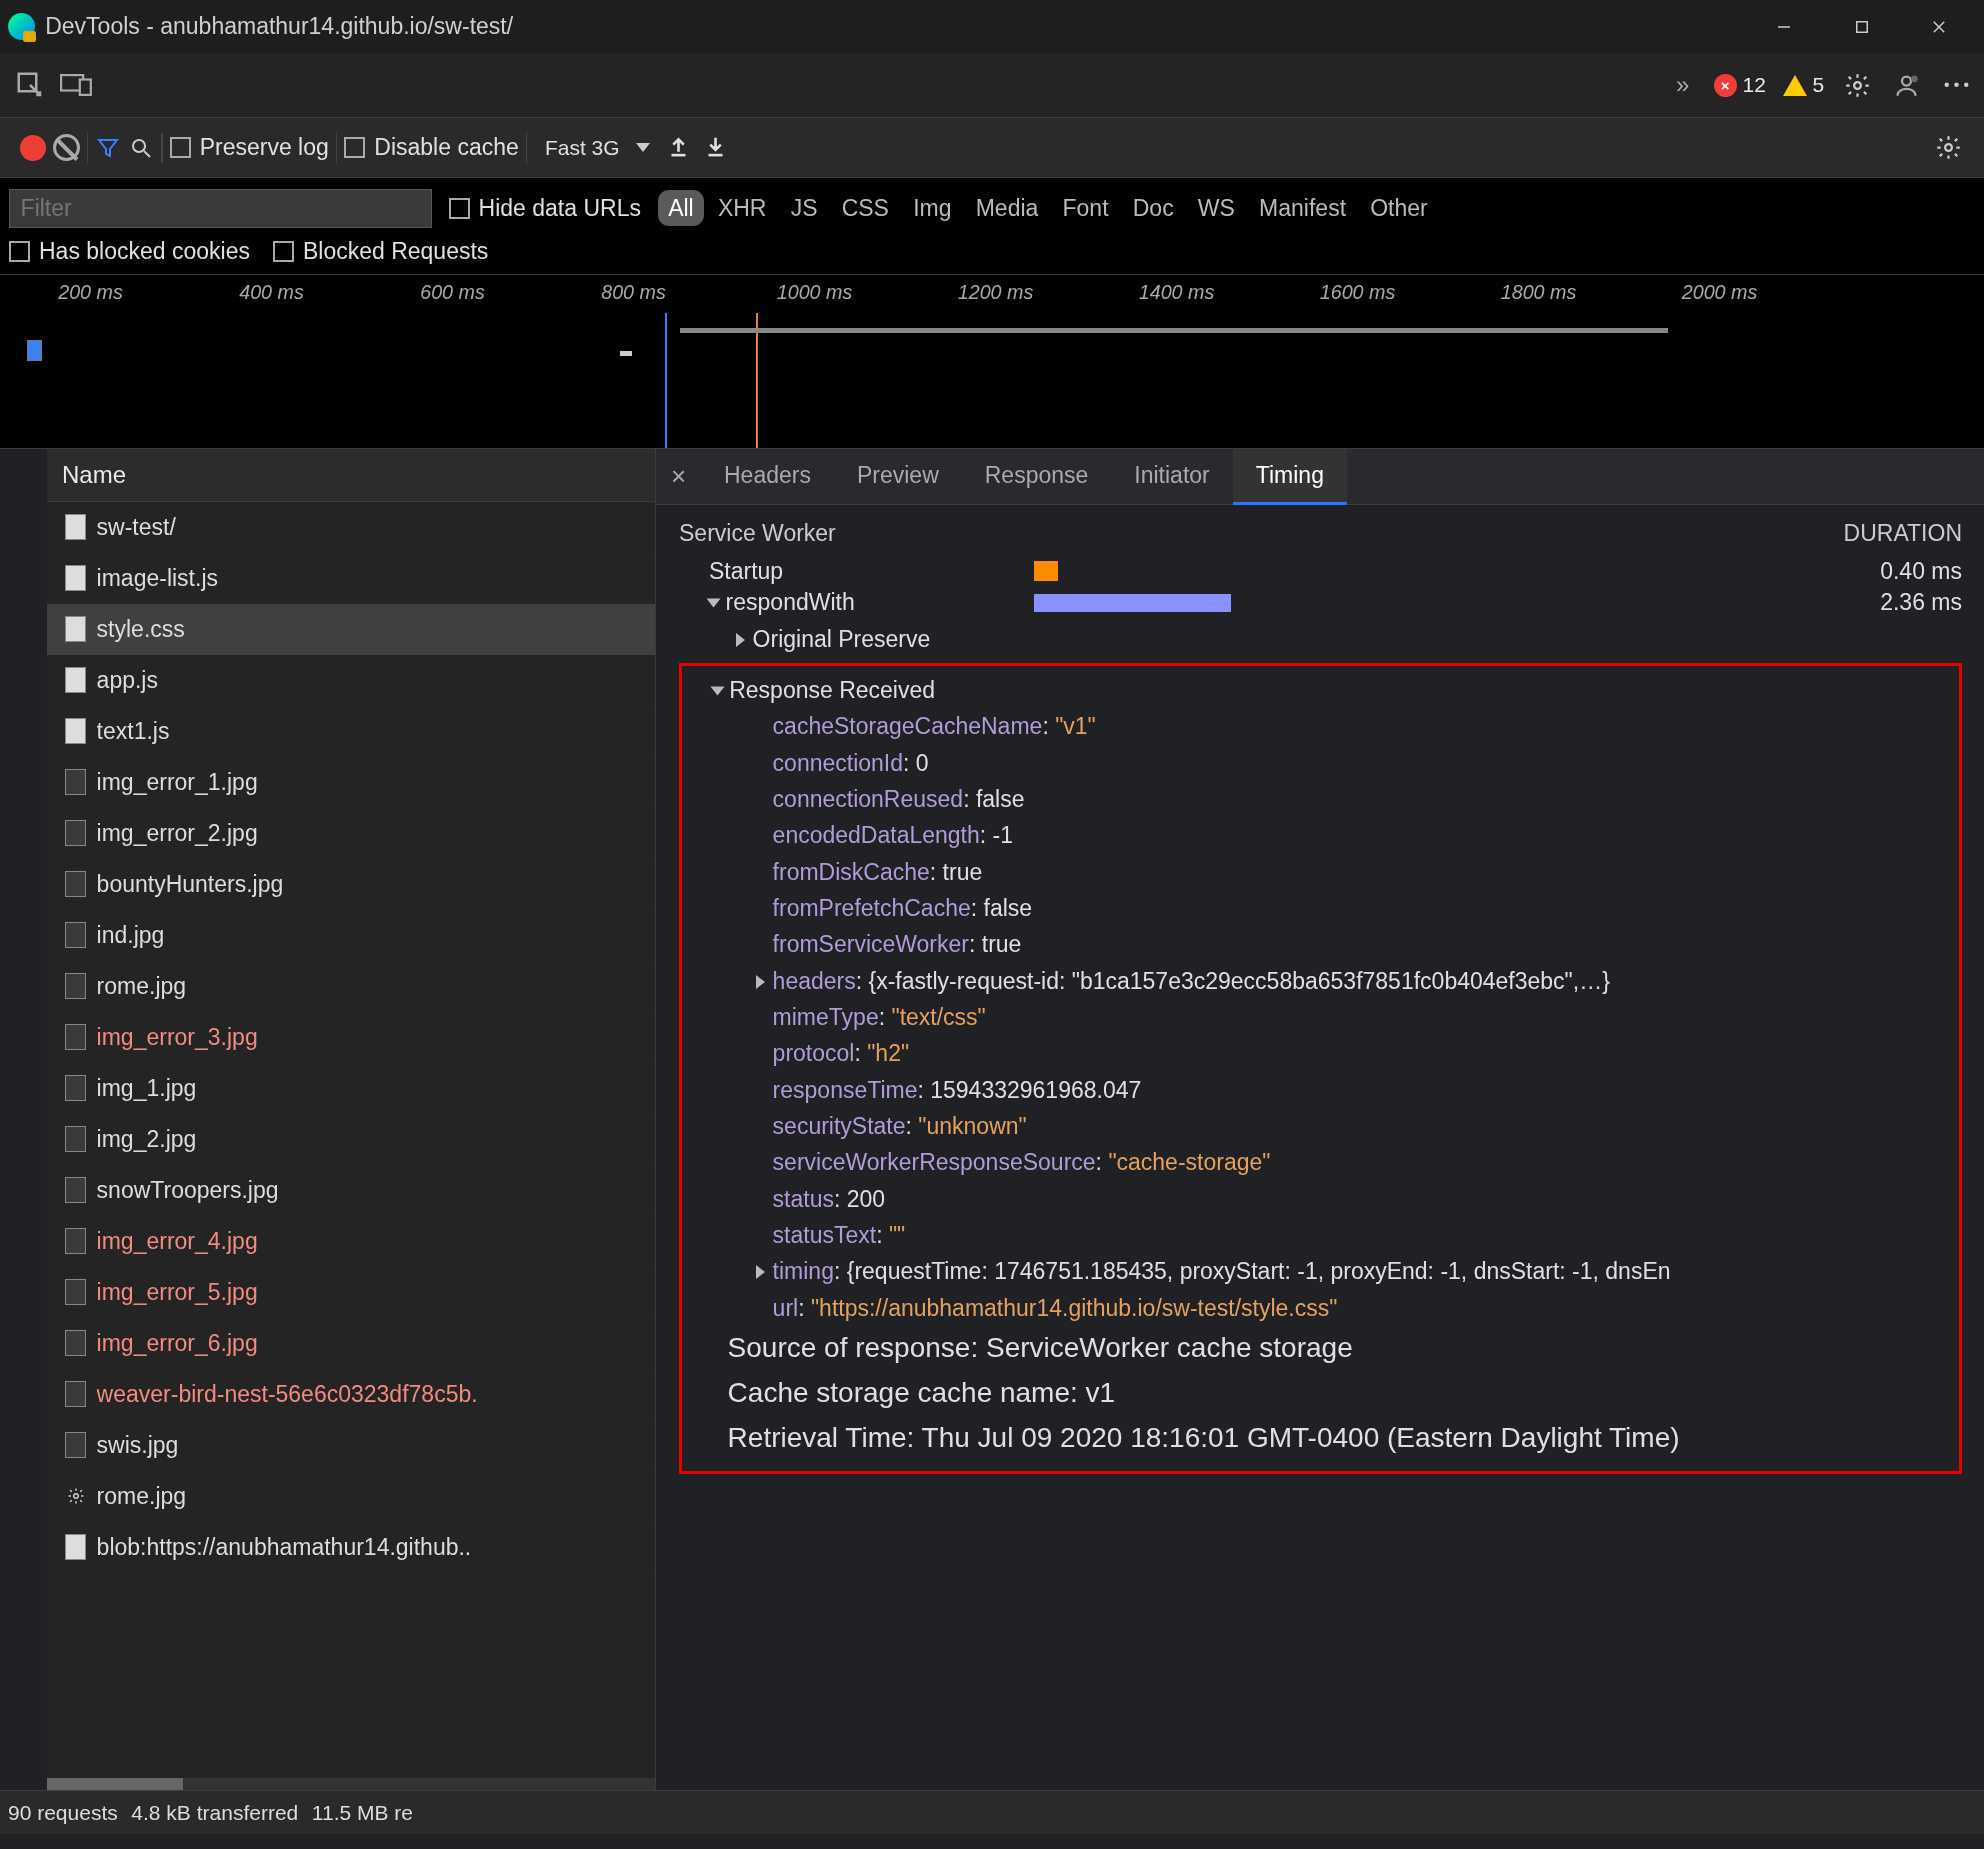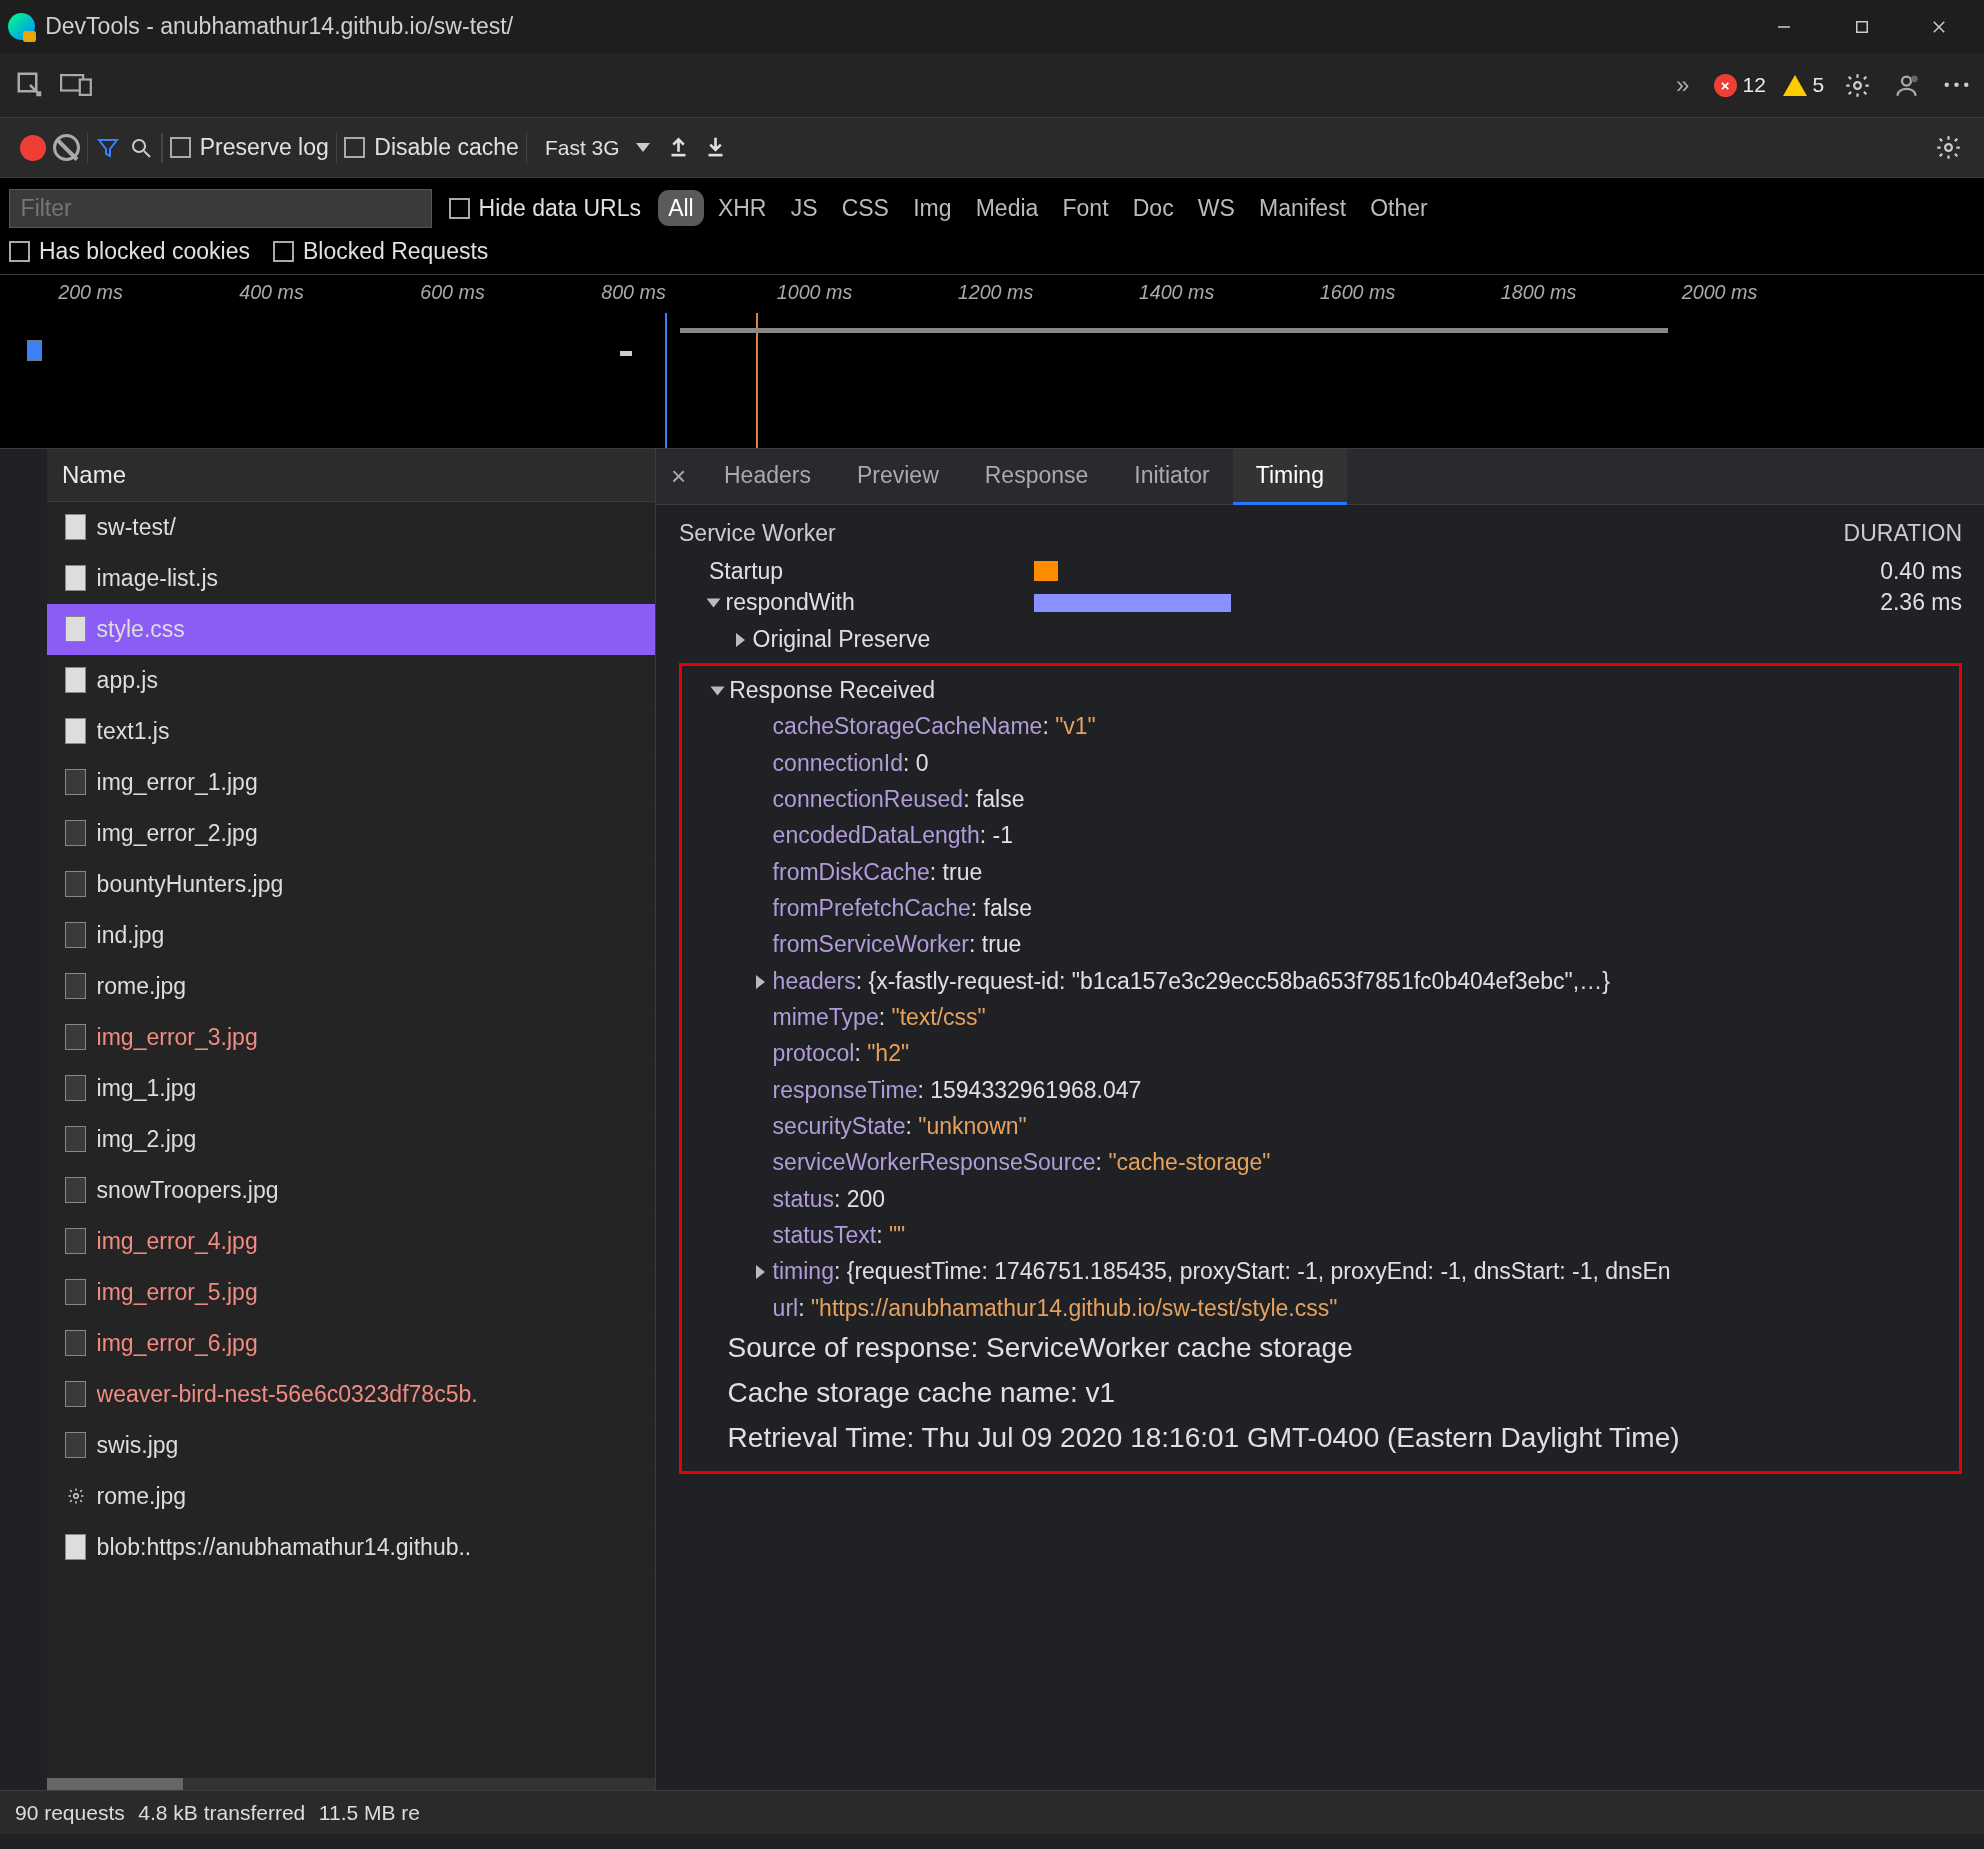--- a/index.html
+++ b/index.html
@@ -105,21 +105,21 @@
   .tl-mark.blue { background:#3b82f6;}
   .tl-slider { position:absolute; top:53px; height:4.5px; background:#888; left:680px; right:317px;}
   .tl-chip { position:absolute; top:65px; left:27px; width:15px; height:21px; background:#3b82f6; border:1.5px solid #777;}
   .tl-dash { position:absolute; top:76px; left:620px; width:12px; height:4.5px; background:#ccc;}
 
   .main { display:flex; height: calc(100% - 53px - 65px - 60px - 113px - 174px - 44px); padding-left: 47px;}
   .leftpanel { width:609px; background:#242424; border-right:0.8px solid #3c3c3c; display:flex; flex-direction:column;}
   .lp-header { padding:12px 15px; font-size:24px; color:#e8eaed; background:#2c2c2c; border-bottom:0.8px solid #3c3c3c;}
   .filelist { flex:1; overflow:hidden;}
   .file-row { height:51px; display:flex; align-items:center; gap:10.6px; padding:0 18px; font-size:23px; color:#ddd; cursor:pointer; border-bottom:0.8px solid rgba(255,255,255,0.02);}
-  .file-row.selected { background:#8b5cf6;}
+  .file-row.selected { background:#404040;}
   .file-row.err { color:#f28b82;}
   .file-ico { width:21px; height:26px; background:#ddd; border:0.8px solid #888; flex-shrink:0; position:relative;}
   .file-ico.dark { background:#3a3a3a;}
   .file-ico.gear-ico { background:transparent; border:none; display:flex; align-items:center; justify-content:center; color:#ccc;}
   .file-name { white-space:nowrap; overflow:hidden; text-overflow:ellipsis;}
   .leftpanel-scroll { height:12px; background:#333; position:relative;}
   .leftpanel-scroll:after{ content:""; position:absolute; left:0; width:136px; top:0; bottom:0; background:#666;}
 
   .rightpanel { flex:1; background:#202124; display:flex; flex-direction:column; overflow:hidden;}
   .detail-tabs { height:56px; display:flex; align-items:center; background:#292a2d; border-bottom:0.8px solid #3c3c3c;}
@@ -143,21 +143,21 @@
   .ind1 { padding-left:23px;}
   .ind2 { padding-left:57px;}
   .ind3 { padding-left:83px;}
   .key { color:#b19cd9;}
   .str { color:#e6a15c;}
   .plain { color:#e0e0e0;}
   .summary-line { font-size:28px; color:#e0e0e0; line-height:1.6; padding-left:38px;}
 
   .statusbar {
     height:44px; background:#2a2a2a; border-top:0.8px solid #3c3c3c;
-    display:flex; align-items:center; padding:0 15px; font-size:21px; color:#ddd; gap:13.6px;
+    display:flex; align-items:center; padding:0 8px; font-size:21px; color:#ddd; gap:13.6px;
   }
 </style>
 </head>
 <body>
 
 <div class="titlebar">
   <div class="titlebar-left">
     <div class="app-icon"></div>
     <div class="title-text">DevTools - anubhamathur14.github.io/sw-test/</div>
   </div>

